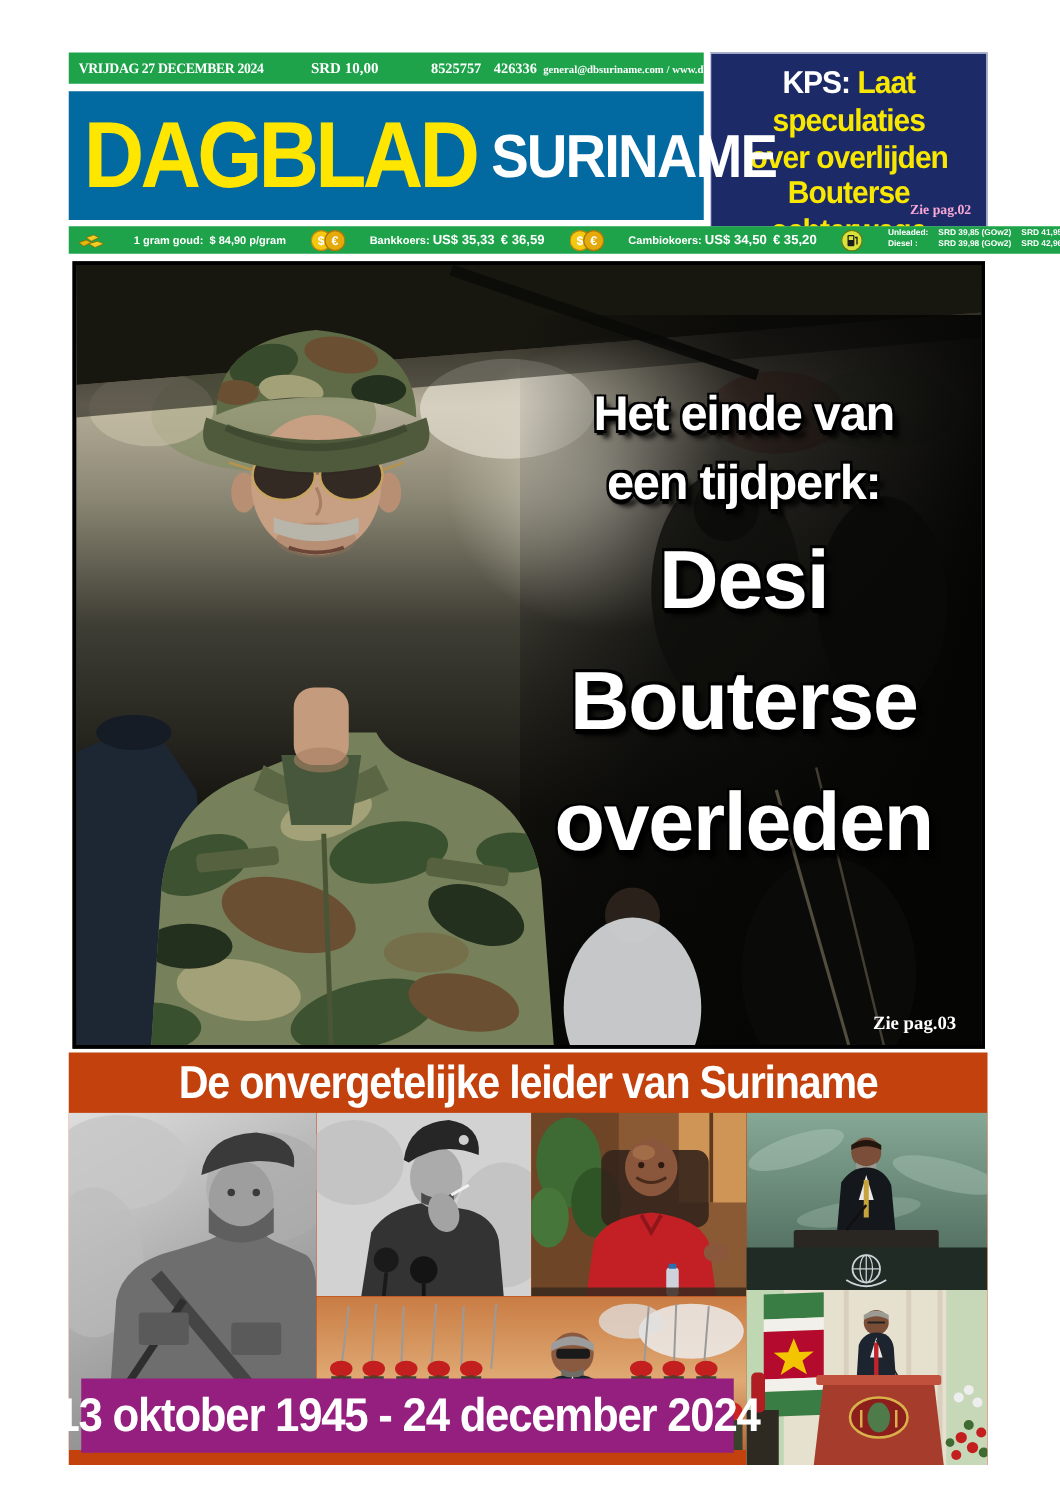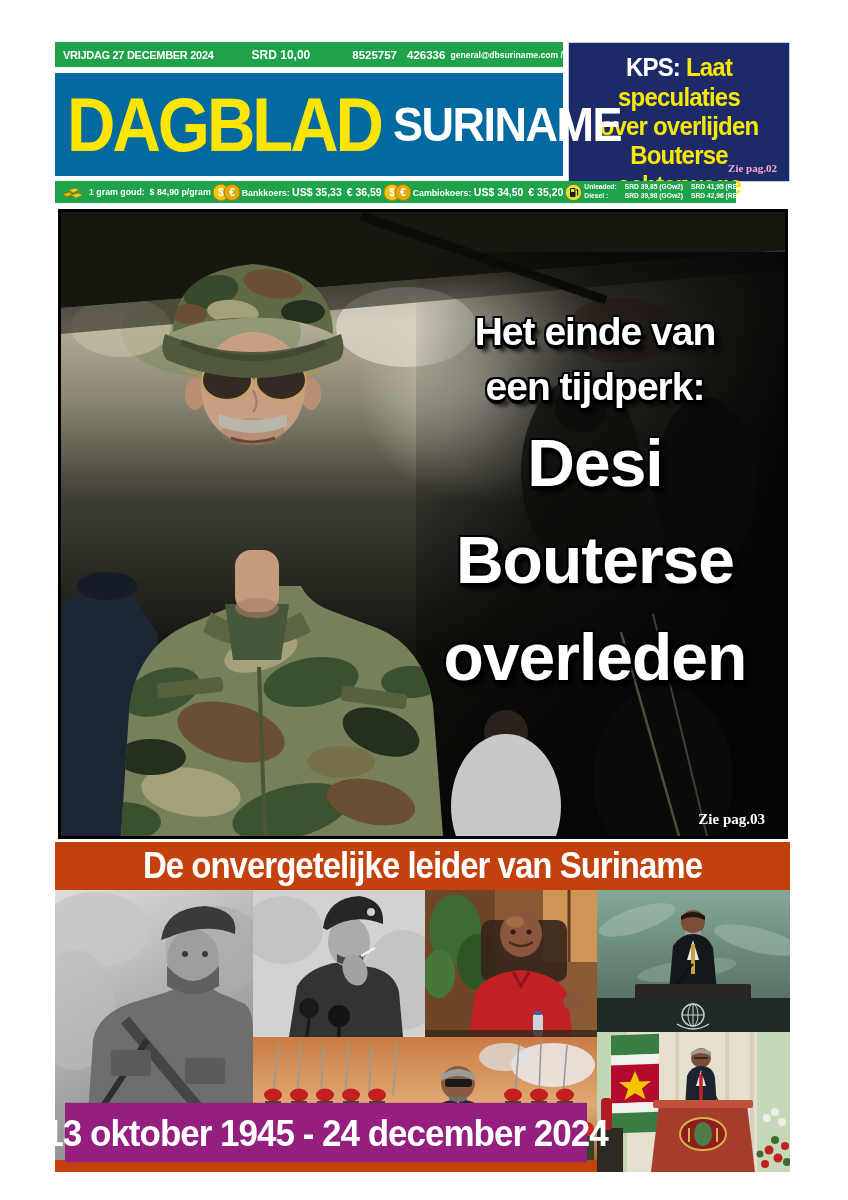--- a/index.html
+++ b/index.html
@@ -2,21 +2,21 @@
 <html><head>
 <meta charset="utf-8">
 <style>
   html,body{margin:0;padding:0;background:#ffffff;}
   .page{position:relative;width:848px;height:1200px;background:#ffffff;overflow:hidden;
         font-family:"Liberation Sans",sans-serif;}
   .abs{position:absolute;}
 
   
   .topbar{left:55px;top:42px;width:508px;height:25px;background:#1EA34B;color:#fff;
-          display:flex;align-items:center;padding:0 8px;box-sizing:border-box;}
+          display:flex;align-items:center;padding:0 8px;box-sizing:border-box;font-family:Liberation Serif, serif;}
   .tb-date{font-size:11px;font-weight:800;letter-spacing:-.3px;white-space:nowrap;transform:scaleY(1.05);}
   .tb-price{font-size:12px;font-weight:800;margin-left:38px;white-space:nowrap;}
   .tb-phone{font-size:11.5px;font-weight:800;margin-left:42px;white-space:nowrap;}
   .tb-phoneicon{width:15px;height:15px;margin:0 4px -3px 6px;display:inline-block;}
   .tb-contact{font-size:8.6px;font-weight:600;margin-left:5px;white-space:nowrap;}
 
   
   .kps{left:568px;top:42px;width:222px;height:140px;background:#1D2A68;border:1px solid #c6cde6;
        box-sizing:border-box;text-align:center;padding-top:10px;}
   .kps-line{font-size:24px;font-weight:800;color:#F8E700;line-height:1.22;letter-spacing:-.8px;transform:scaleY(1.05);}
@@ -28,22 +28,22 @@
   .masthead{left:55px;top:73px;width:508px;height:103px;background:#0369a1;display:flex;
             align-items:center;padding:0 12px;box-sizing:border-box;}
   .mast-title{color:#FFE600;font-size:67px;font-weight:800;letter-spacing:-3px;
               transform:scaleY(1.12);line-height:1;white-space:nowrap;}
   .mast-right{margin-left:12px;display:flex;flex-direction:column;justify-content:center;}
   .mast-tagline{color:#FFE600;font-size:19px;font-weight:800;letter-spacing:-.6px;white-space:nowrap;}
   .mast-subtitle{color:#ffffff;font-size:45px;font-weight:800;letter-spacing:-1.5px;
                  transform:scaleY(1.08);line-height:1.05;white-space:nowrap;}
 
   
-  .ratesbar{left:55px;top:181px;width:681px;height:22px;background:#1EA34B;color:#fff;
-            display:flex;align-items:center;padding:0 6px;box-sizing:border-box;gap:2px;overflow:hidden;}
+  .ratesbar{left:55px;top:181px;width:793px;height:22px;background:#1EA34B;color:#fff;
+            display:flex;align-items:center;padding:0 6px;box-sizing:border-box;gap:20px;overflow:hidden;}
   .rb-txt{font-size:8.8px;font-weight:700;white-space:nowrap;}
   .rb-big{font-size:10.5px;font-weight:700;}
   .rb-fuel{display:grid;grid-template-columns:auto auto auto;column-gap:8px;row-gap:0;
            font-size:6.7px;font-weight:700;line-height:1.3;white-space:nowrap;}
   .rb-weatherbox{width:21px;height:16px;background:#fff;border-radius:2px;display:flex;
                  align-items:center;justify-content:center;flex:0 0 auto;}
   .rb-ico{flex:0 0 auto;display:block;}
 
   
   .mainphoto{left:58px;top:209px;width:724px;height:624px;border:3px solid #000;background:#404040;}

